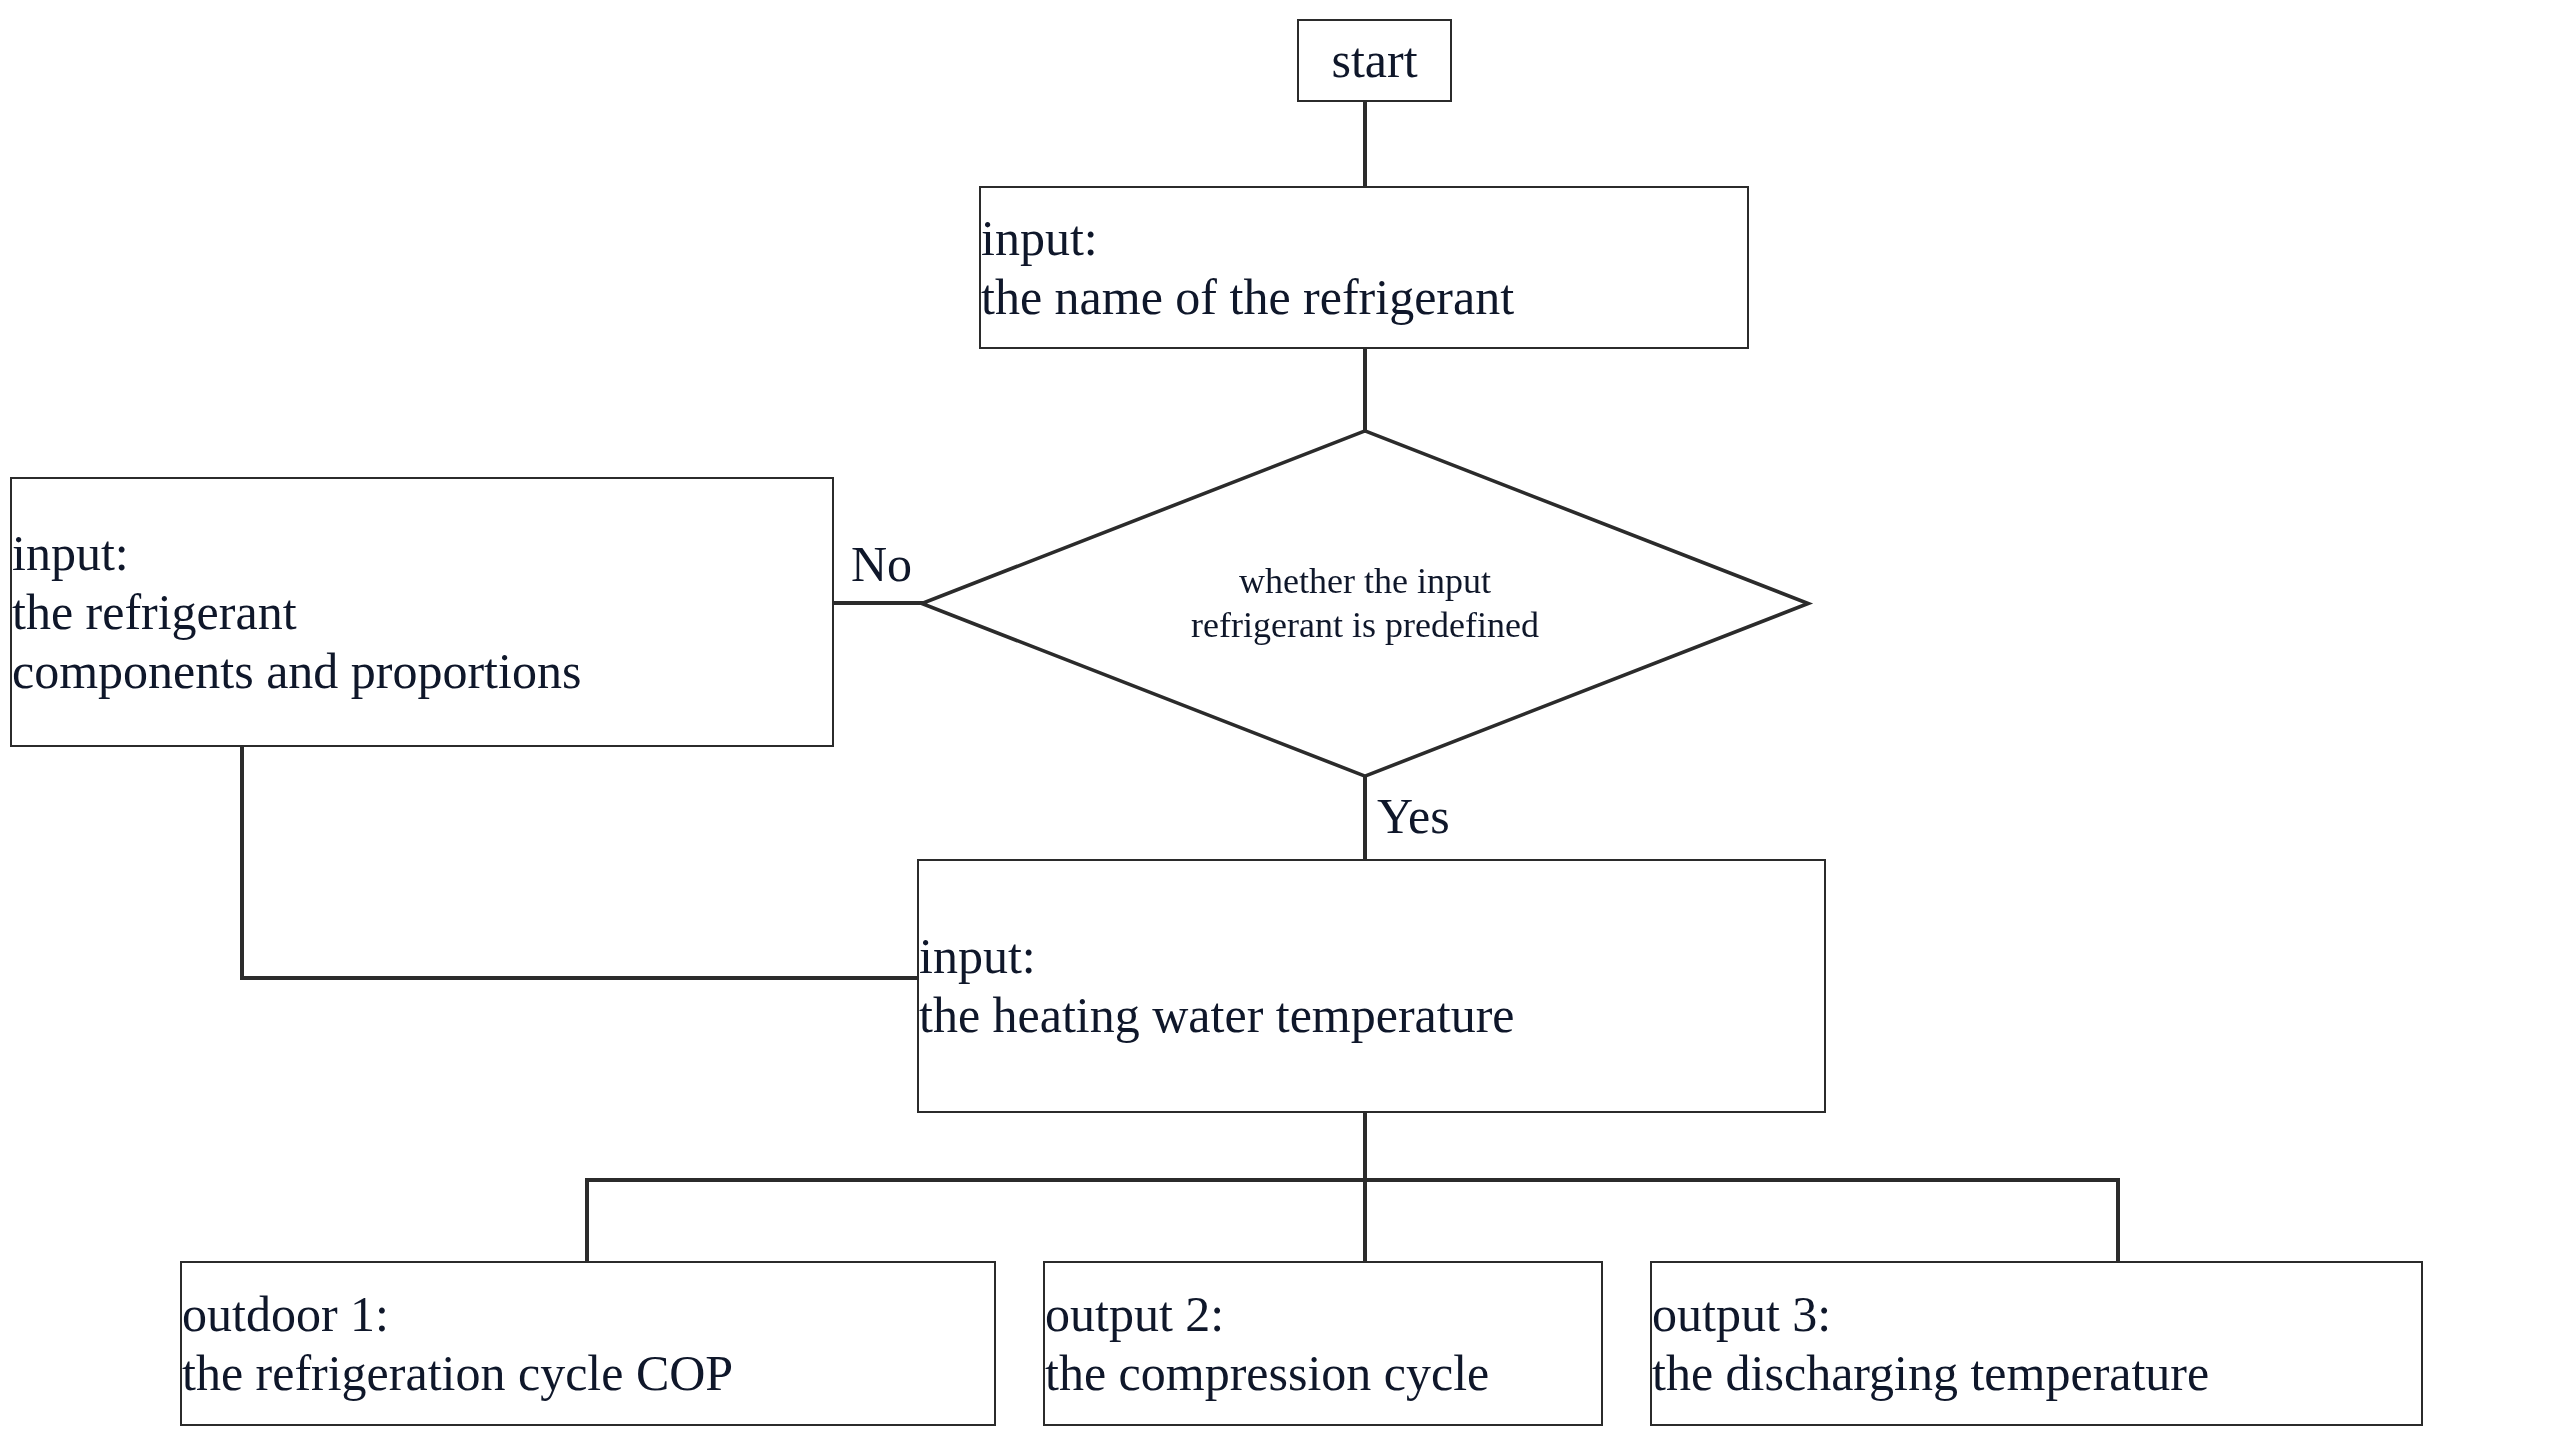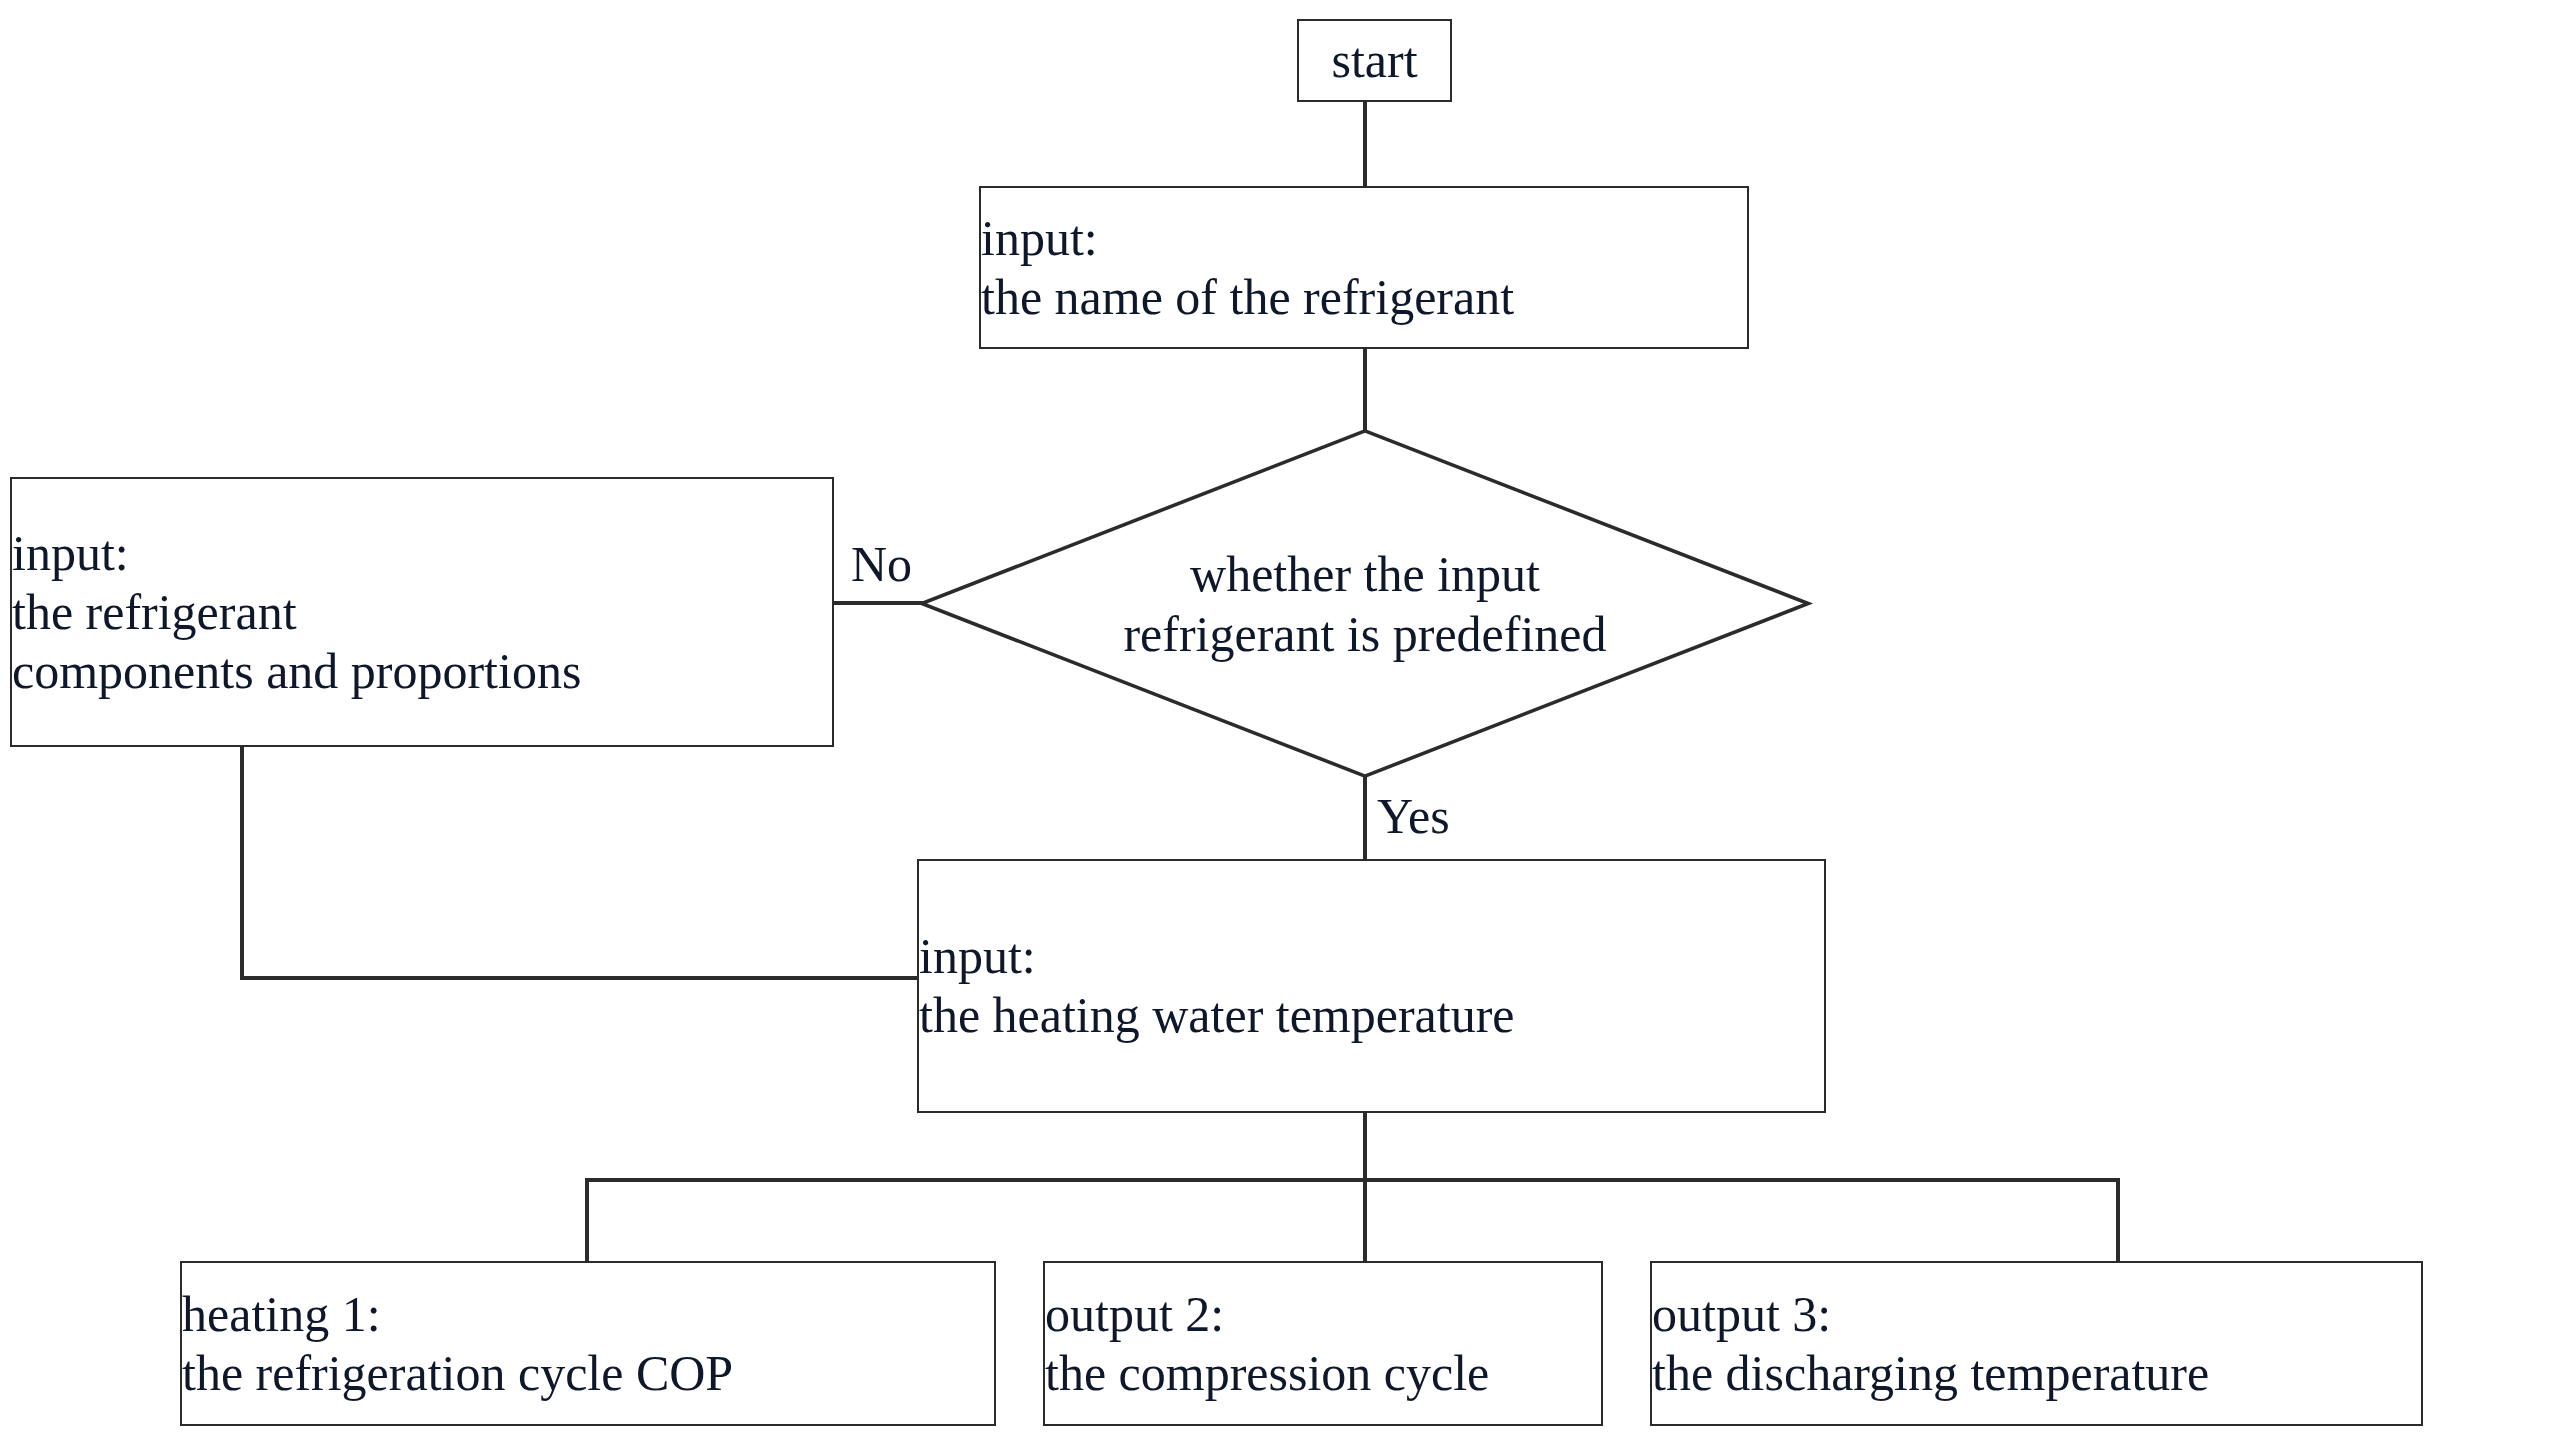--- a/index.html
+++ b/index.html
@@ -60,21 +60,21 @@
     height: 100%;
     display: flex;
     flex-direction: column;
     align-items: center;
     justify-content: center;
     pointer-events: none;
   }
   .diamond-label .line {
     display: block;
     white-space: pre;
-    font-size: 50px;
+    font-size: 36px;
     line-height: 1.2;
     text-align: left;
   }
 
   
   .conn {
     position: absolute;
     background: #2b2b2b;
     z-index: 1;
   }
@@ -141,21 +141,21 @@
     <span class="line">the refrigerant</span>
     <span class="line">components and proportions</span>
   </div>
 
   <div class="node-box" style="left:917px; top:859px; width:909px; height:254px;">
     <span class="line">input:</span>
     <span class="line">the heating water temperature</span>
   </div>
 
   <div class="node-box" style="left:180px; top:1261px; width:816px; height:165px;">
-    <span class="line">heating 1:</span>
+    <span class="line">outdoor 1:</span>
     <span class="line">the refrigeration cycle COP</span>
   </div>
 
   <div class="node-box" style="left:1043px; top:1261px; width:560px; height:165px;">
     <span class="line">output 2:</span>
     <span class="line">the compression cycle</span>
   </div>
 
   <div class="node-box" style="left:1650px; top:1261px; width:773px; height:165px;">
     <span class="line">output 3:</span>

